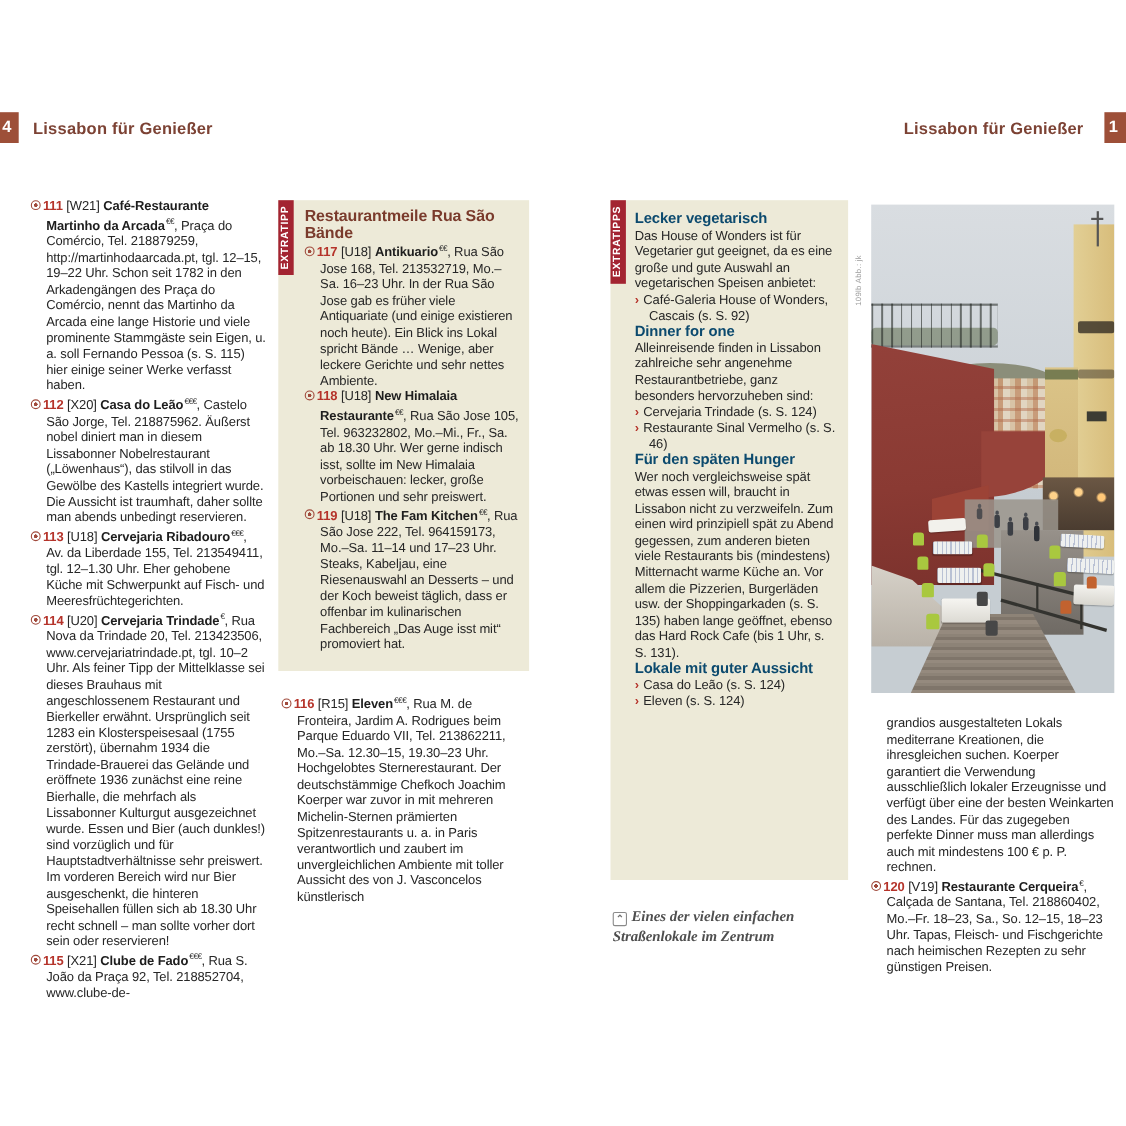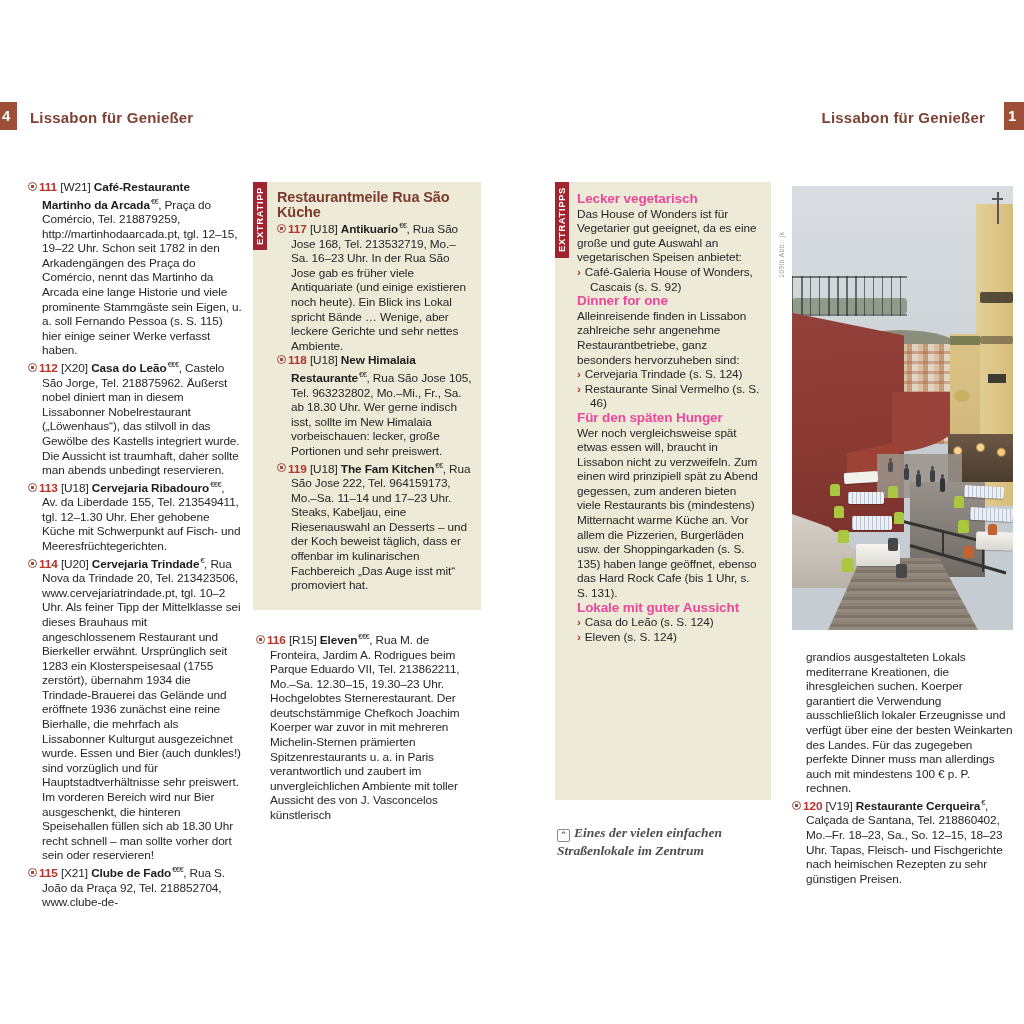--- a/index.html
+++ b/index.html
@@ -18,21 +18,21 @@
   .poi{display:inline-block;width:7px;height:7px;border:1px solid #a04a3c;border-radius:50%;
     margin-right:2px;background:radial-gradient(circle,#a04a3c 32%,rgba(0,0,0,0) 36%);}
   sup.price{font-size:7.5px;color:#2b2b2b;margin-left:1px;letter-spacing:-.5px;}
   .hang{padding-left:14px;}
   
   .tipbox{position:absolute;background:#edead8;}
   .tipstrip{position:absolute;background:#a32431;color:#fff;writing-mode:vertical-rl;
     transform:rotate(180deg);font-size:9.5px;font-weight:700;letter-spacing:.6px;
     text-align:center;line-height:14px;width:14px;}
   .tiptitle{font-size:14.5px;font-weight:700;color:#7a3b2c;margin:0 0 4px 0;letter-spacing:-.1px;}
-  .tiphead{font-size:13.5px;font-weight:700;color:#ec4899;margin:13px 0 2px 0;}
+  .tiphead{font-size:13.5px;font-weight:700;color:#0c4a6e;margin:13px 0 2px 0;}
   .tiphead.first{margin-top:0;}
   .bullet{padding-left:13px;text-indent:-13px;margin:0;}
   .bullet .arrow{color:#b5332a;font-weight:700;margin-right:4px;}
   .badge{display:inline-block;background:#d6497e;color:#fff;border-radius:8px;font-size:8.5px;
     line-height:11px;min-width:12px;height:11px;text-align:center;font-weight:700;
     vertical-align:1px;padding:0 2px;text-indent:0;}
   
   .caption{position:absolute;font-family:"Liberation Serif",serif;font-style:italic;
     font-size:13.5px;line-height:17px;color:#4f4f4f;font-weight:bold;}
   .capicon{display:inline-block;width:11px;height:11px;border:1px solid #8a8a8a;border-radius:2px;
@@ -64,21 +64,21 @@
   <p class="entry"><span class="poi"></span><span class="num">111</span><span> [W21] </span><b>Café-Restaurante Martinho da Arcada</b><sup class="price">€€</sup><span>, Praça do Comércio, Tel. 218879259, http://martinhodaarcada.pt, tgl. 12–15, 19–22 Uhr. Schon seit 1782 in den Arkadengängen des Praça do Comércio, nennt das Martinho da Arcada eine lange Historie und viele prominente Stammgäste sein Eigen, u. a. soll Fernando Pessoa (s. S. 115) hier einige seiner Werke verfasst haben.</span></p>
   <p class="entry"><span class="poi"></span><span class="num">112</span><span> [X20] </span><b>Casa do Leão</b><sup class="price">€€€</sup><span>, Castelo São Jorge, Tel. 218875962. Äußerst nobel diniert man in diesem Lissabonner Nobelrestaurant („Löwenhaus“), das stilvoll in das Gewölbe des Kastells integriert wurde. Die Aussicht ist traumhaft, daher sollte man abends unbedingt reservieren.</span></p>
   <p class="entry"><span class="poi"></span><span class="num">113</span><span> [U18] </span><b>Cervejaria Ribadouro</b><sup class="price">€€€</sup><span>, Av. da Liberdade 155, Tel. 213549411, tgl. 12–1.30 Uhr. Eher gehobene Küche mit Schwerpunkt auf Fisch- und Meeresfrüchtegerichten.</span></p>
   <p class="entry"><span class="poi"></span><span class="num">114</span><span> [U20] </span><b>Cervejaria Trindade</b><sup class="price">€</sup><span>, Rua Nova da Trindade 20, Tel. 213423506, www.cervejariatrindade.pt, tgl. 10–2 Uhr. Als feiner Tipp der Mittelklasse sei dieses Brauhaus mit angeschlossenem Restaurant und Bierkeller erwähnt. Ursprünglich seit 1283 ein Klosterspeisesaal (1755 zerstört), übernahm 1934 die Trindade-Brauerei das Gelände und eröffnete 1936 zunächst eine reine Bierhalle, die mehrfach als Lissabonner Kulturgut ausgezeichnet wurde. Essen und Bier (auch dunkles!) sind vorzüglich und für Hauptstadtverhältnisse sehr preiswert. Im vorderen Bereich wird nur Bier ausgeschenkt, die hinteren Speisehallen füllen sich ab 18.30 Uhr recht schnell – man sollte vorher dort sein oder reservieren!</span></p>
   <p class="entry"><span class="poi"></span><span class="num">115</span><span> [X21] </span><b>Clube de Fado</b><sup class="price">€€€</sup><span>, Rua S. João da Praça 92, Tel. 218852704, www.clube-de-</span></p>
 </div>
 
 <div class="tipbox" style="left:253px;top:182px;width:228px;height:428px;"></div>
 <div class="tipstrip" style="left:253px;top:182px;height:68px;">EXTRATIPP</div>
 <div class="col" style="left:277px;top:190px;width:196px;">
-  <p class="tiptitle">Restaurantmeile Rua São Küche</p>
+  <p class="tiptitle">Restaurantmeile Rua São Bände</p>
   <p class="entry"><span class="poi"></span><span class="num">117</span><span> [U18] </span><b>Antikuario</b><sup class="price">€€</sup><span>, Rua São Jose 168, Tel. 213532719, Mo.–Sa. 16–23 Uhr. In der Rua São Jose gab es früher viele Antiquariate (und einige existieren noch heute). Ein Blick ins Lokal spricht Bände … Wenige, aber leckere Gerichte und sehr nettes Ambiente.</span></p>
   <p class="entry"><span class="poi"></span><span class="num">118</span><span> [U18] </span><b>New Himalaia Restaurante</b><sup class="price">€€</sup><span>, Rua São Jose 105, Tel. 963232802, Mo.–Mi., Fr., Sa. ab 18.30 Uhr. Wer gerne indisch isst, sollte im New Himalaia vorbeischauen: lecker, große Portionen und sehr preiswert.</span></p>
   <p class="entry"><span class="poi"></span><span class="num">119</span><span> [U18] </span><b>The Fam Kitchen</b><sup class="price">€€</sup><span>, Rua São Jose 222, Tel. 964159173, Mo.–Sa. 11–14 und 17–23 Uhr. Steaks, Kabeljau, eine Riesenauswahl an Desserts – und der Koch beweist täglich, dass er offenbar im kulinarischen Fachbereich „Das Auge isst mit“ promoviert hat.</span></p>
 </div>
 
 <div class="col" style="left:256px;top:630px;width:224px;">
   <p class="entry"><span class="poi"></span><span class="num">116</span><span> [R15] </span><b>Eleven</b><sup class="price">€€€</sup><span>, Rua M. de Fronteira, Jardim A. Rodrigues beim Parque Eduardo VII, Tel. 213862211, Mo.–Sa. 12.30–15, 19.30–23 Uhr. Hochgelobtes Sternerestaurant. Der deutschstämmige Chefkoch Joachim Koerper war zuvor in mit mehreren Michelin-Sternen prämierten Spitzenrestaurants u. a. in Paris verantwortlich und zaubert im unvergleichlichen Ambiente mit toller Aussicht des von J. Vasconcelos künstlerisch</span></p>
 </div>
 
 <div class="hdr-title" style="right:39px;top:109px;">Lissabon für Genießer</div>

